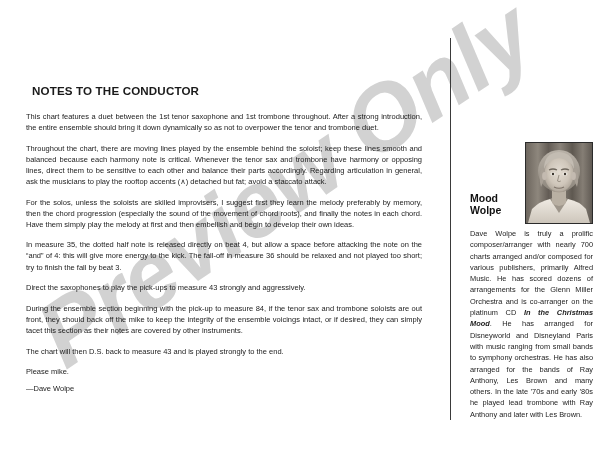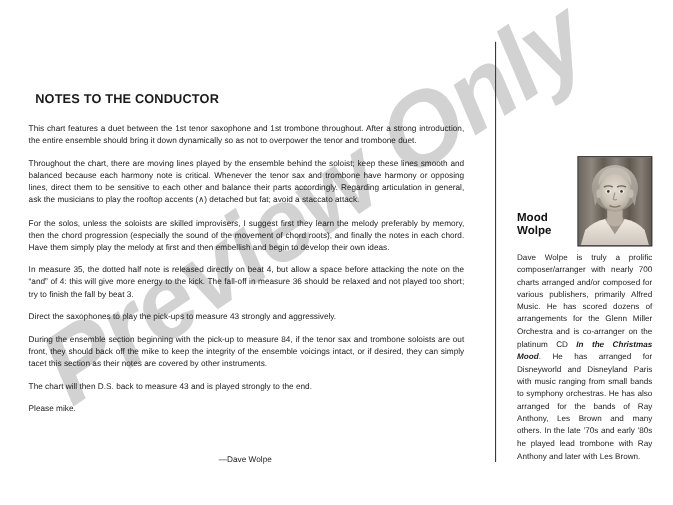--- a/index.html
+++ b/index.html
@@ -65,22 +65,22 @@
     color: #1c1c1c;
     text-align: justify;
     margin: 0 0 9.5px 0;
   }
   .para.last {
     margin-bottom: 0;
   }
   .signature {
     font-size: 7.5px;
     color: #1c1c1c;
-    text-align: center;
-    margin-top: 36px;
+    text-align: left;
+    margin-top: 7px;
     padding-right: 2px;
   }
 
   
   .divider {
     position: absolute;
     left: 450px;
     top: 38px;
     width: 1px;
     height: 382px;

